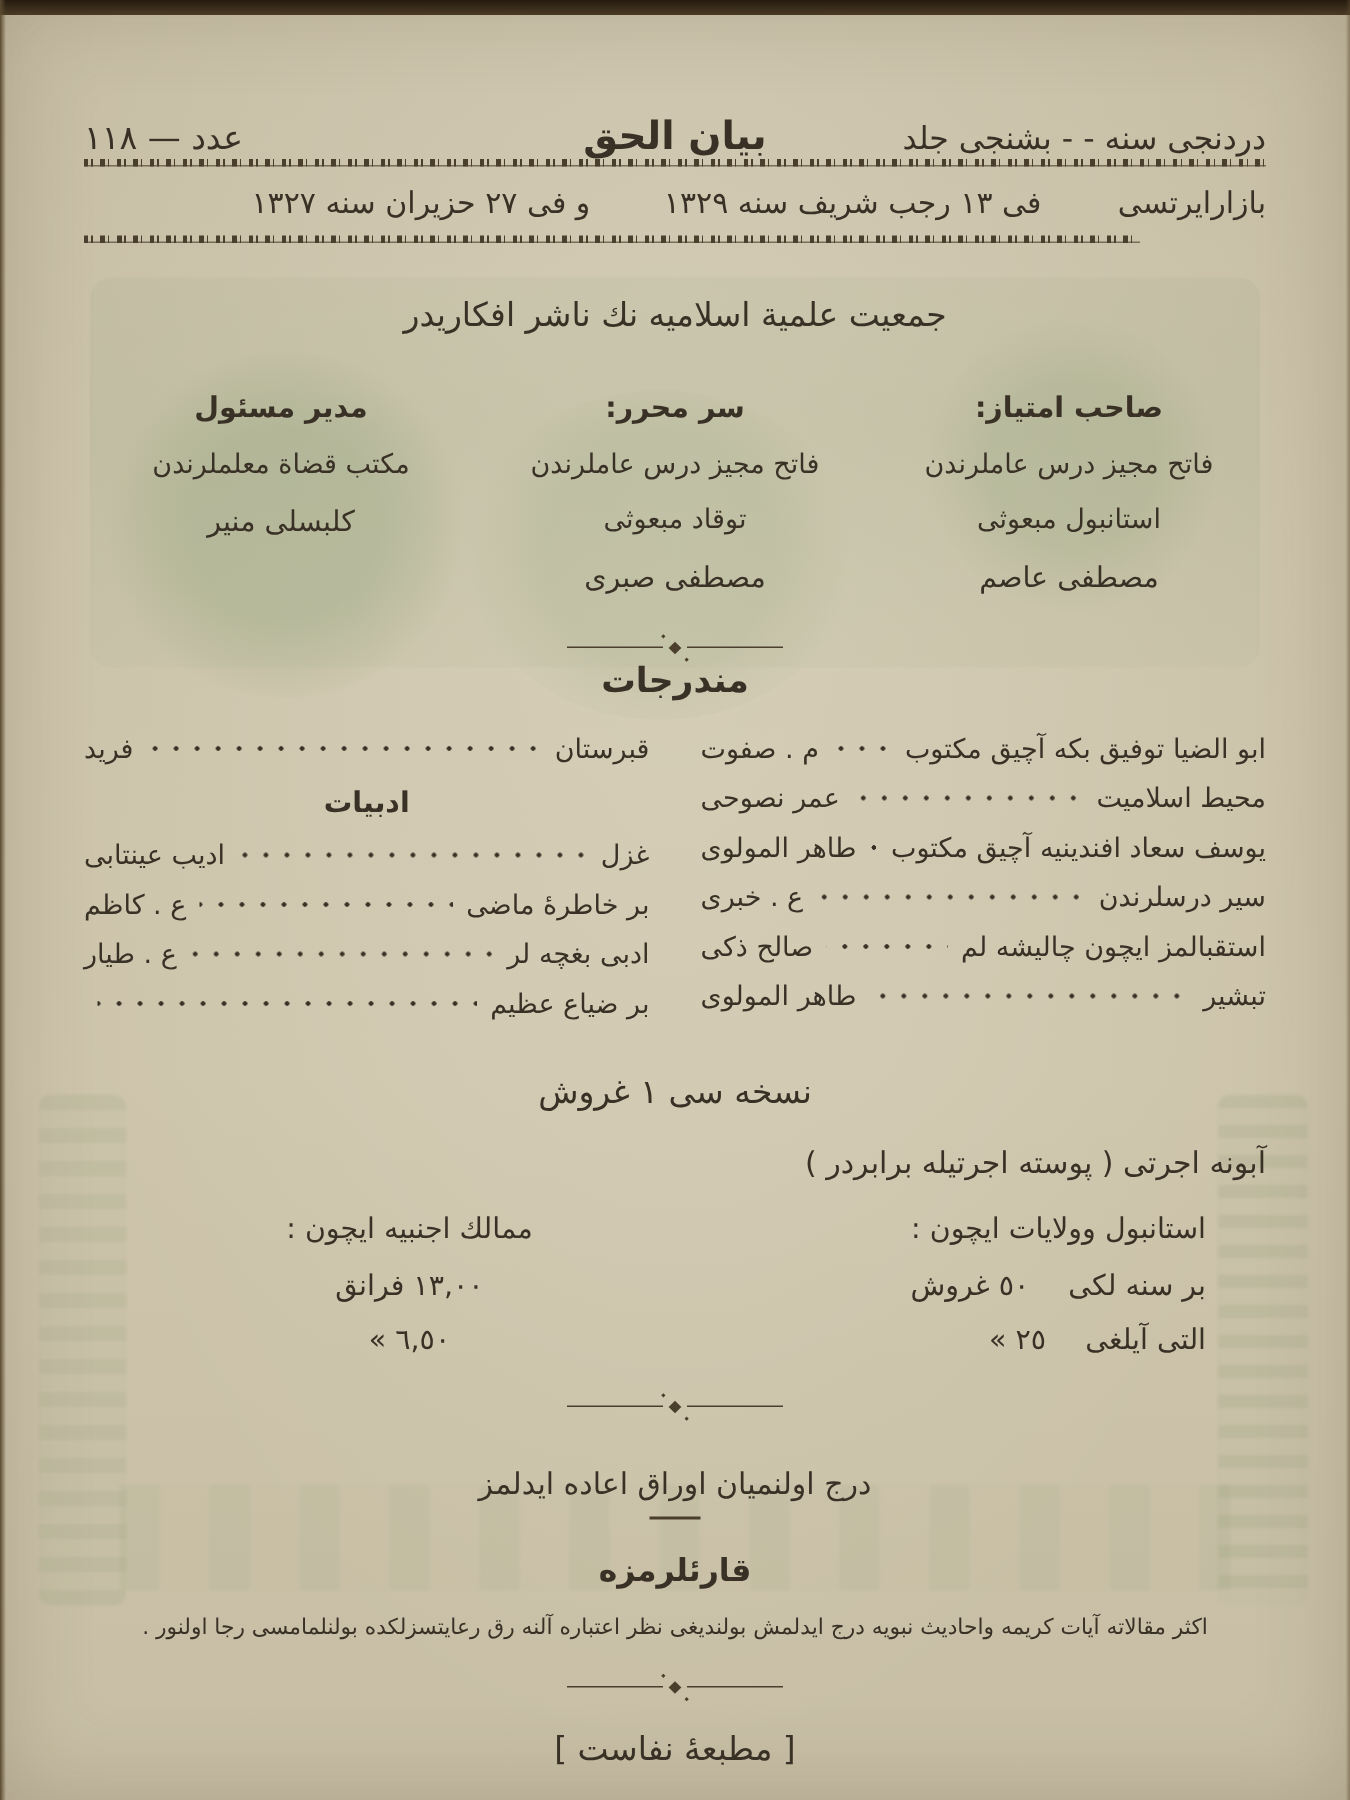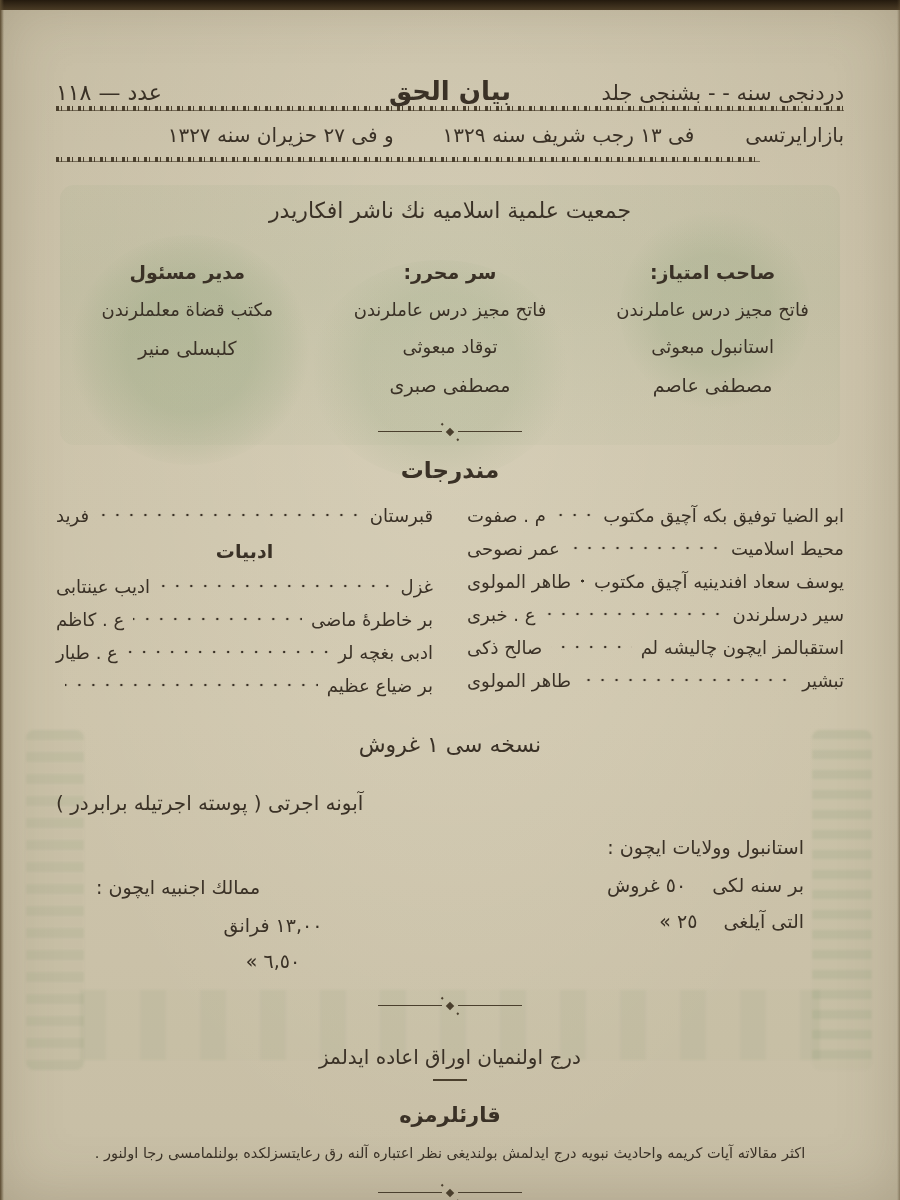--- a/index.html
+++ b/index.html
@@ -60,39 +60,39 @@
   
   .staff{display:flex;margin-top:30px;}
   .staff .col{flex:1;text-align:center;line-height:2.05;font-size:18px;}
   .staff .role{font-size:19px;font-weight:bold;}
   .staff .name{font-size:19px;}
 
   .orn{display:flex;align-items:center;justify-content:center;margin-top:24px;}
   .orn::before,.orn::after{content:"";width:64px;border-top:1.5px solid #4a3f2d;}
   .orn .dia{width:6px;height:6px;margin:0 5px;background:#4a3f2d;transform:rotate(45deg);box-shadow:-11px 0 0 -2px #4a3f2d,11px 0 0 -2px #4a3f2d;}
 
-  .toc-head{text-align:center;font-size:23px;font-weight:bold;margin-top:22px;}
+  .toc-head{text-align:center;font-size:23px;font-weight:bold;margin-top:6px;}
 
   .toc{display:flex;gap:34px;margin-top:22px;}
   .toc .tcol{flex:1;display:flex;flex-direction:column;gap:12px;font-size:18px;}
   .trow{display:flex;align-items:center;white-space:nowrap;}
   .trow .leader{flex:1 1 16px;height:10px;margin:0 9px;
     background-image:radial-gradient(circle,#3a3126 1.4px,rgba(0,0,0,0) 1.6px);
     background-size:14px 10px;background-repeat:repeat-x;background-position:center;}
   .tsub{text-align:center;font-size:19px;font-weight:bold;margin:2px 0;}
 
   .price{ text-align:center;font-size:22px;margin-top:36px;}
-  .subfee{text-align:left;font-size:20px;margin-top:34px;}
+  .subfee{text-align:right;font-size:20px;margin-top:22px;}
   .subcols{display:flex;margin-top:14px;padding:0 40px;}
   .subcols .scol{flex:1;font-size:19px;line-height:1.9;}
   .scol .shead{margin-bottom:2px;}
   .srow{display:flex;gap:26px;}
   .srow .sprice{min-width:110px;}
   .scol.foreign{text-align:center;}
-  .scol.foreign .shead{text-align:left;margin-top:40px;}
+  .scol.foreign .shead{text-align:center;}
   .scol.foreign .srow{justify-content:center;}
 
   .returns{text-align:center;font-size:20px;margin-top:36px;}
   .minidash{width:34px;margin:10px auto 0;border-top:2px solid #4a3f2d;}
   .readers-head{text-align:center;font-size:21px;font-weight:bold;margin-top:22px;}
   .readers-note{text-align:center;font-size:14.5px;margin:14px auto 0;width:94%;line-height:1.7;}
   .printer{text-align:center;font-size:22px;margin-top:26px;}
   .address{text-align:center;font-size:21px;margin-top:18px;}
 </style>
 </head>

